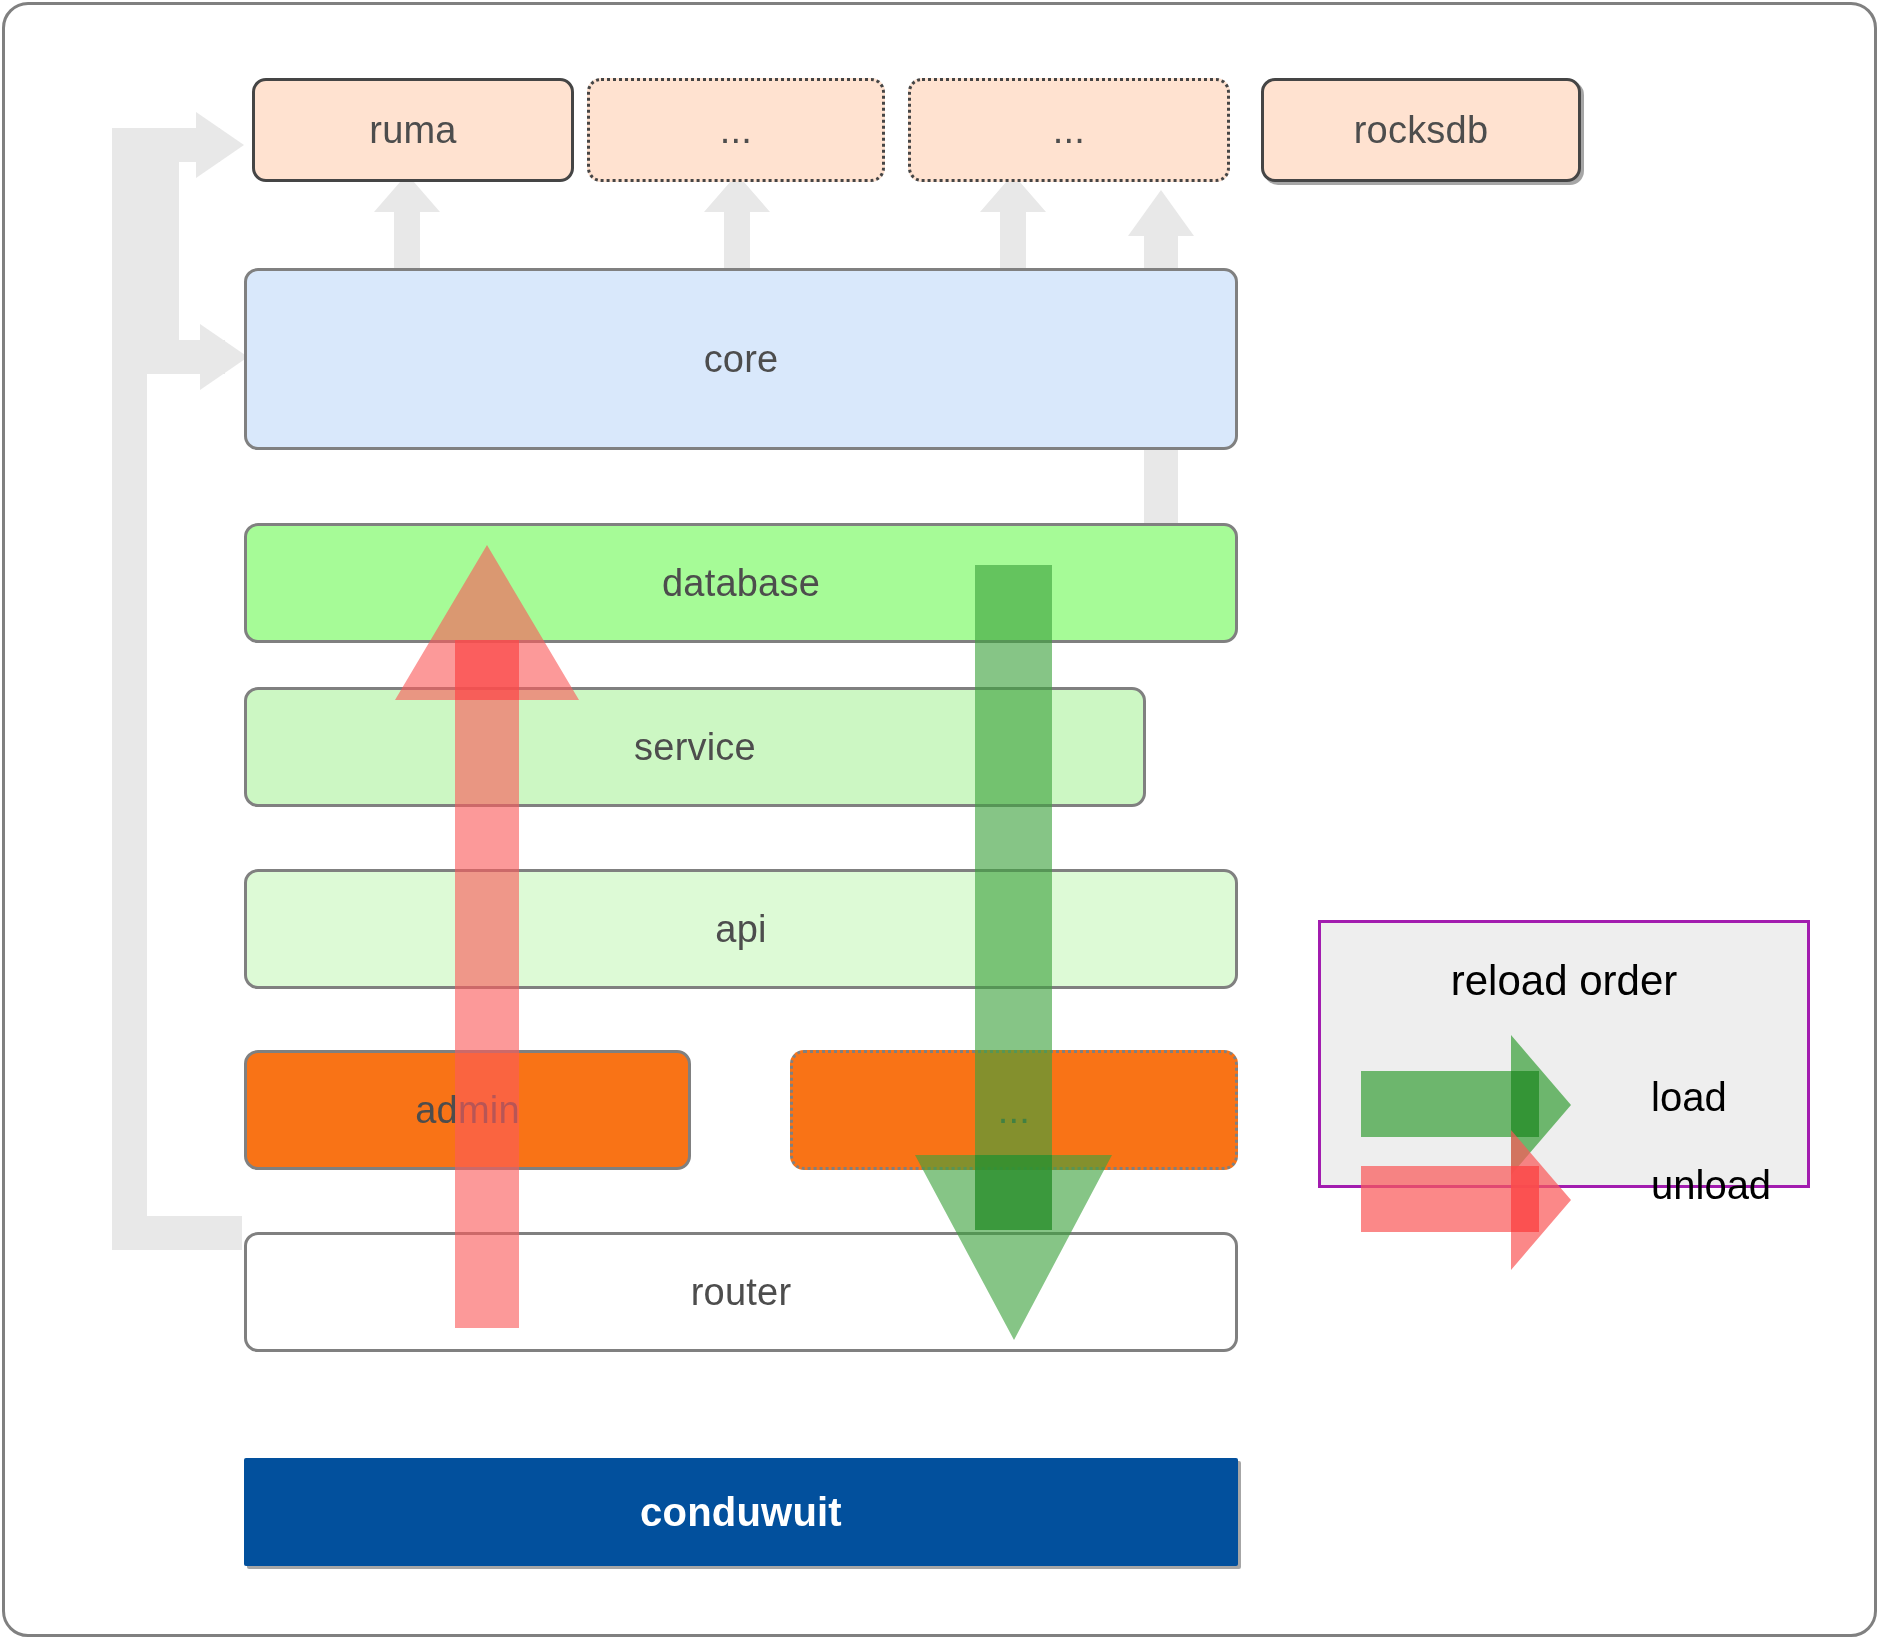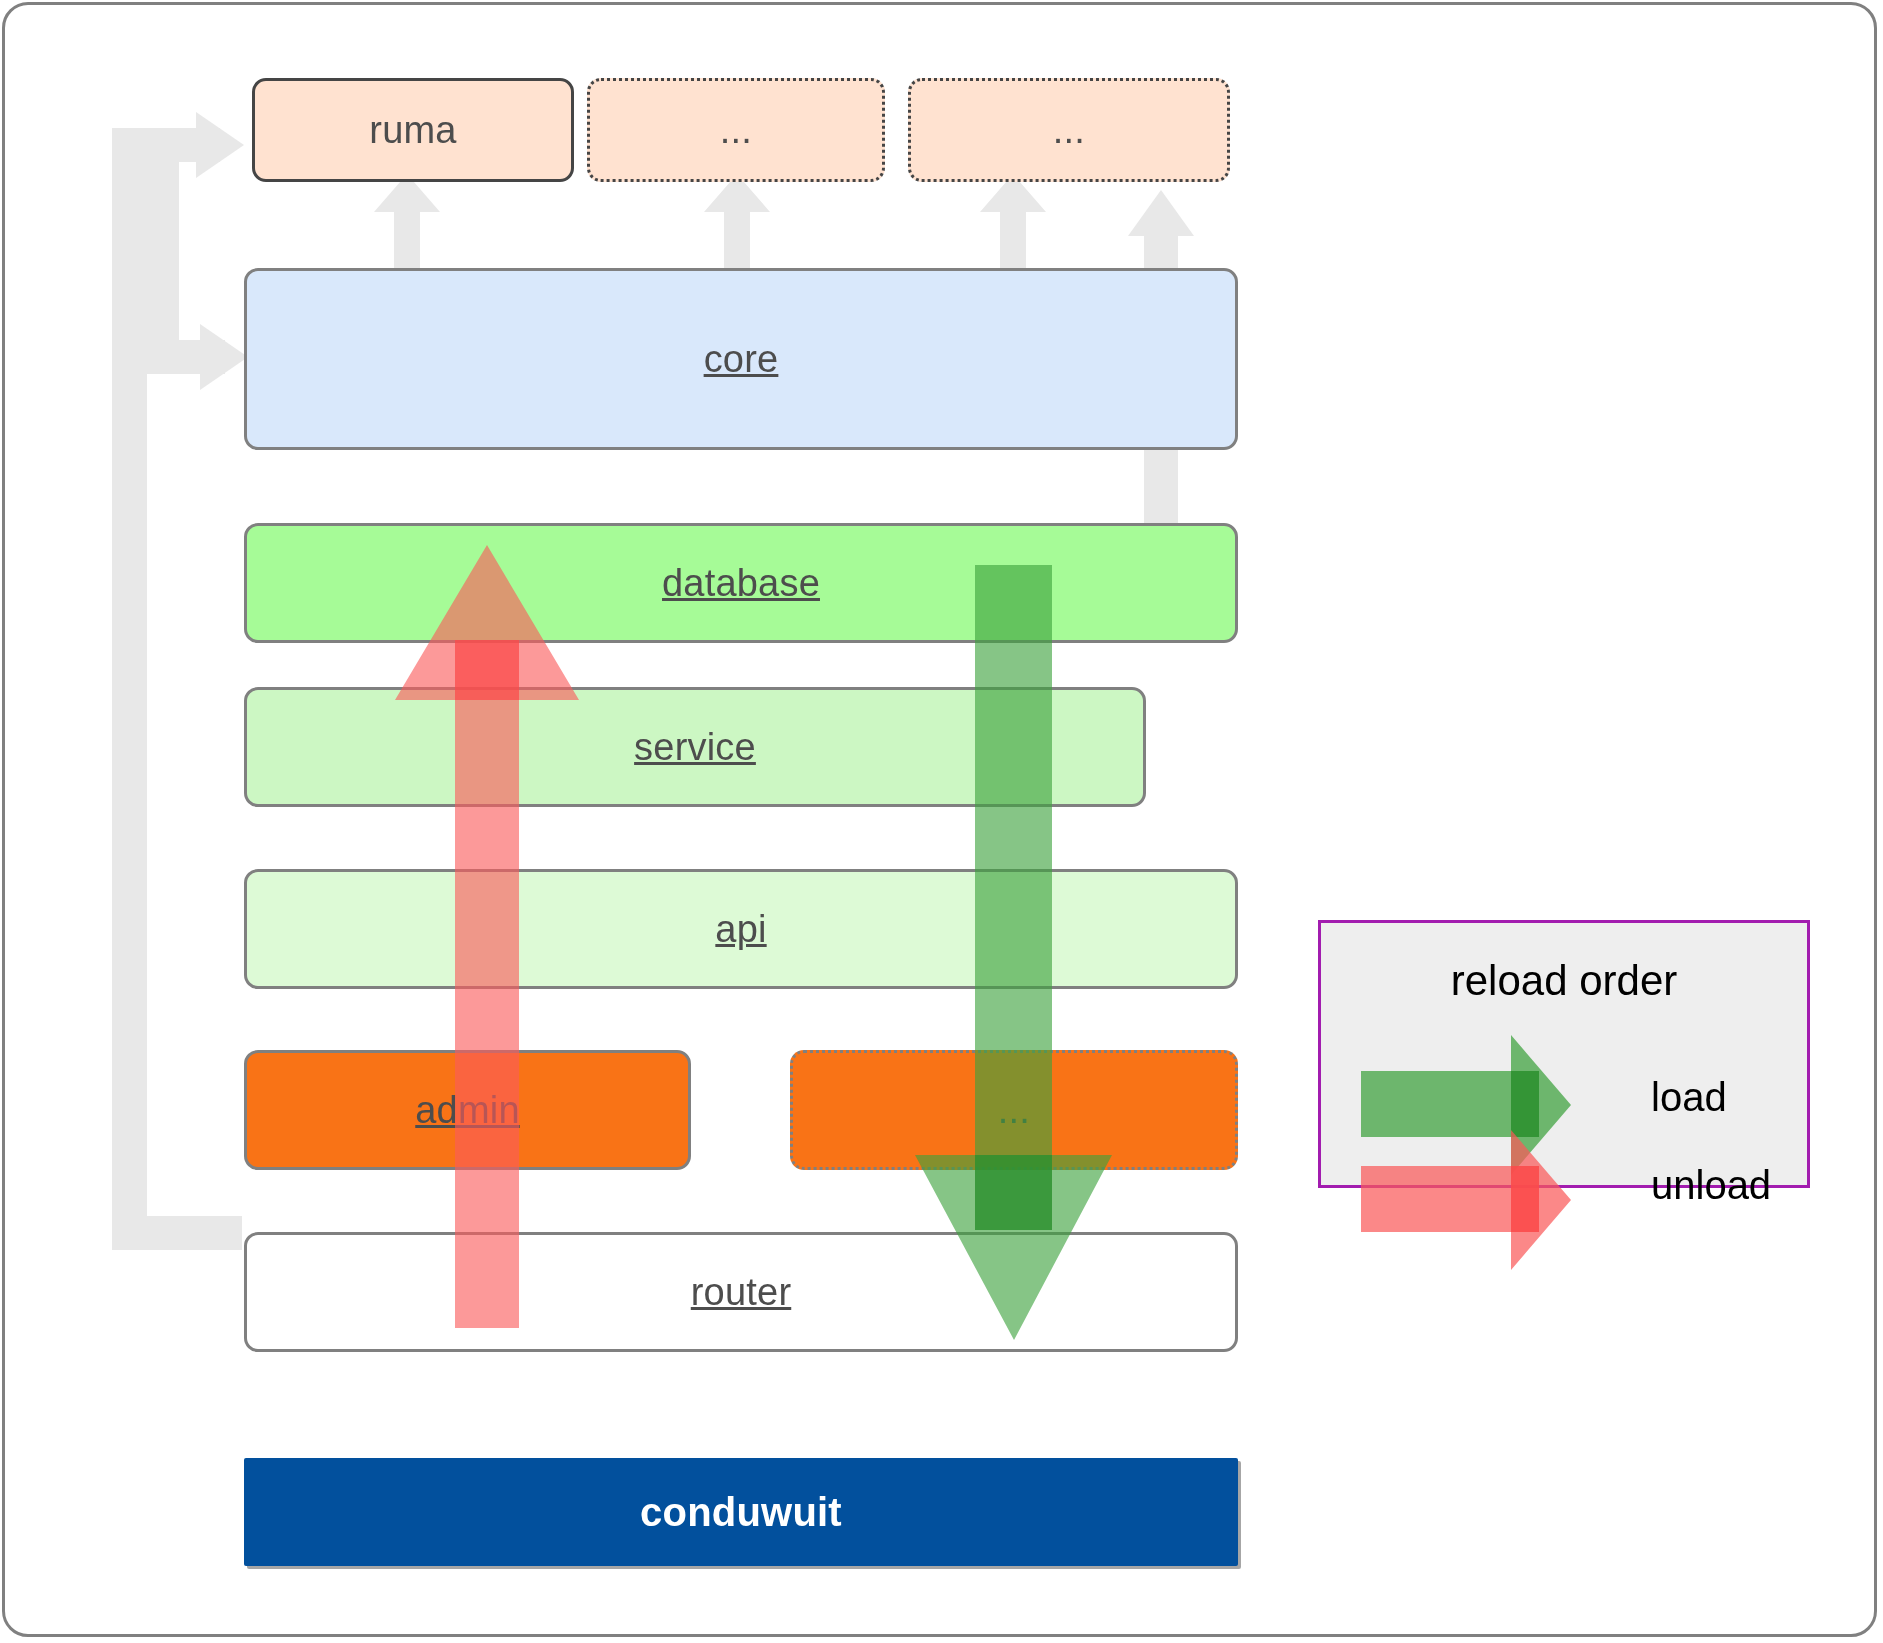--- a/index.html
+++ b/index.html
@@ -31,21 +31,21 @@
   .node{
     position:absolute;
     box-sizing:border-box;
     display:flex;align-items:center;justify-content:center;
     border-radius:14px;
     font-size:38px;
     color:#4d4d4d;
     letter-spacing:0.2px;
   }
   .node.dark-border{ border:3.5px solid #454545;margin-left:8px; }
-  .node.gray-border{ border:3px solid #808080;text-decoration:underline; }
+  .node.gray-border{ border:3px solid #808080; }
   .node.dotted-dark{ border:3.5px dotted #454545; }
   .node.dotted-gray{ border:3px dotted #808080; }
 
   .peach{ background:#ffe2d0; }
   .blue{  background:#d9e8fb; }
   .green-1{ background:#a6fb97;margin-top:18px; }
   .green-2{ background:#ccf7c3; }
   .green-3{ background:#ddfad6; }
   .green-4{ background:#f97316; }
   .white-node{ background:#ffffff; }
@@ -116,20 +116,23 @@
   </div>
 
   <div class="node peach dotted-dark" style="left:587px;top:78px;width:298px;height:104px;">
     <span>...</span>
   </div>
 
   <div class="node peach dotted-dark" style="left:908px;top:78px;width:322px;height:104px;">
     <span>...</span>
   </div>
 
+  <div class="node peach dark-border shadowbox" style="left:1253px;top:78px;width:320px;height:104px;">
+    <span>rocksdb</span>
+  </div>
 
   <div class="node blue gray-border" style="left:244px;top:268px;width:994px;height:182px;">
     <span>core</span>
   </div>
 
   <div class="node green-1 gray-border" style="left:244px;top:505px;width:994px;height:120px;">
     <span>database</span>
   </div>
 
   <div class="node green-2 gray-border" style="left:244px;top:687px;width:902px;height:120px;">

